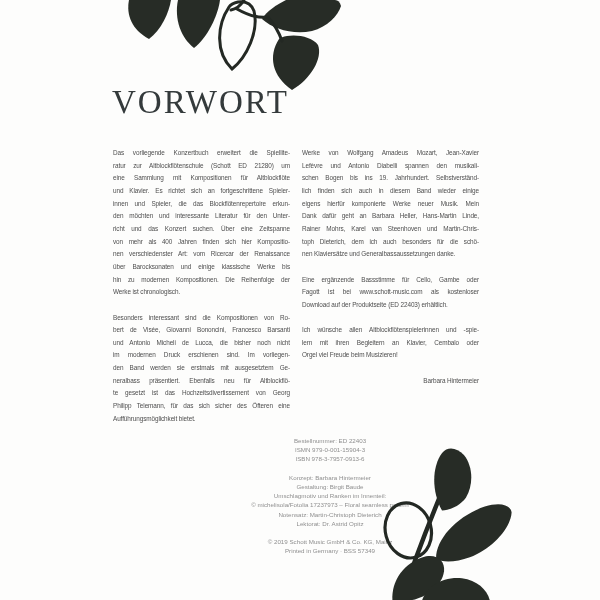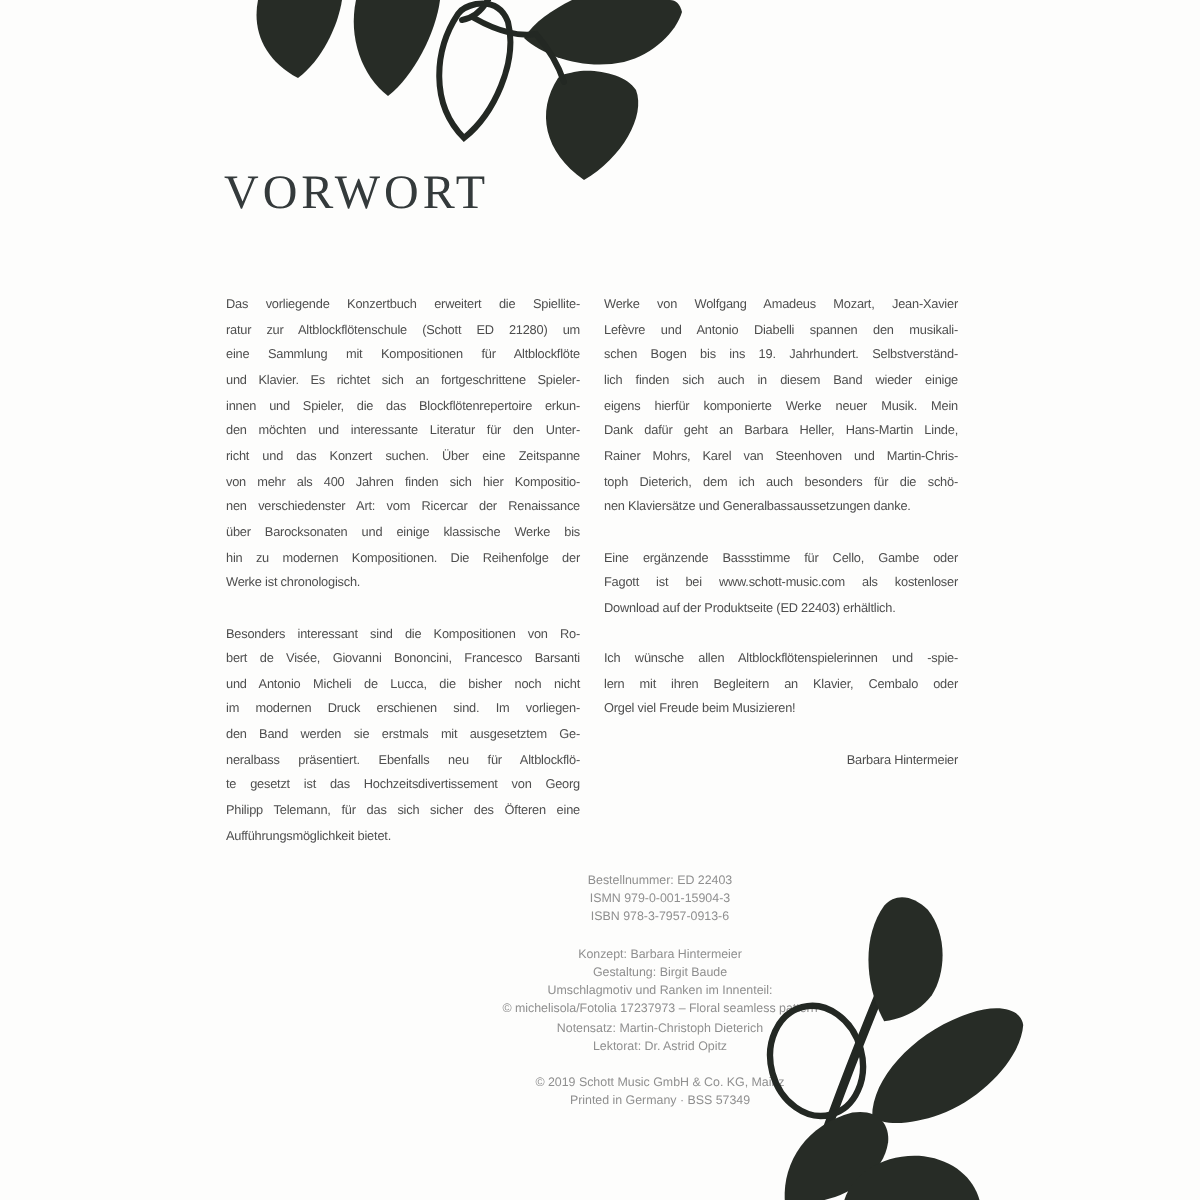--- a/index.html
+++ b/index.html
@@ -6,21 +6,21 @@
   .page {
     position:relative; width:600px; height:600px;
     background:#fdfdfc; overflow:hidden;
     font-family:"Liberation Sans", sans-serif;
   }
   .ornament-top { position:absolute; left:111px; top:0; width:235px; height:92px; }
   .ornament-bottom { position:absolute; left:378px; top:443px; width:145px; height:157px; }
   .title {
     position:absolute; left:112px; top:84px; margin:0;
     font-family:"Liberation Serif", serif; font-weight:400;
-    font-size:24px; letter-spacing:2px; color:#343a3b;
+    font-size:33px; letter-spacing:2px; color:#343a3b;
   }
   .columns {
     position:absolute; left:113px; top:147px; width:366px;
     display:flex; gap:12px;
   }
   .col { width:177px; color:#4e4e4e; font-size:6.4px; line-height:12.65px; letter-spacing:-0.1px; }
   .para + .para { margin-top:12.65px; }
   .tline { text-align:justify; text-align-last:justify; text-justify:inter-word; }
   .para .tline:last-child { text-align-last:left; }
   .signature { margin-top:12.65px; text-align:right; color:#4e4e4e; }

